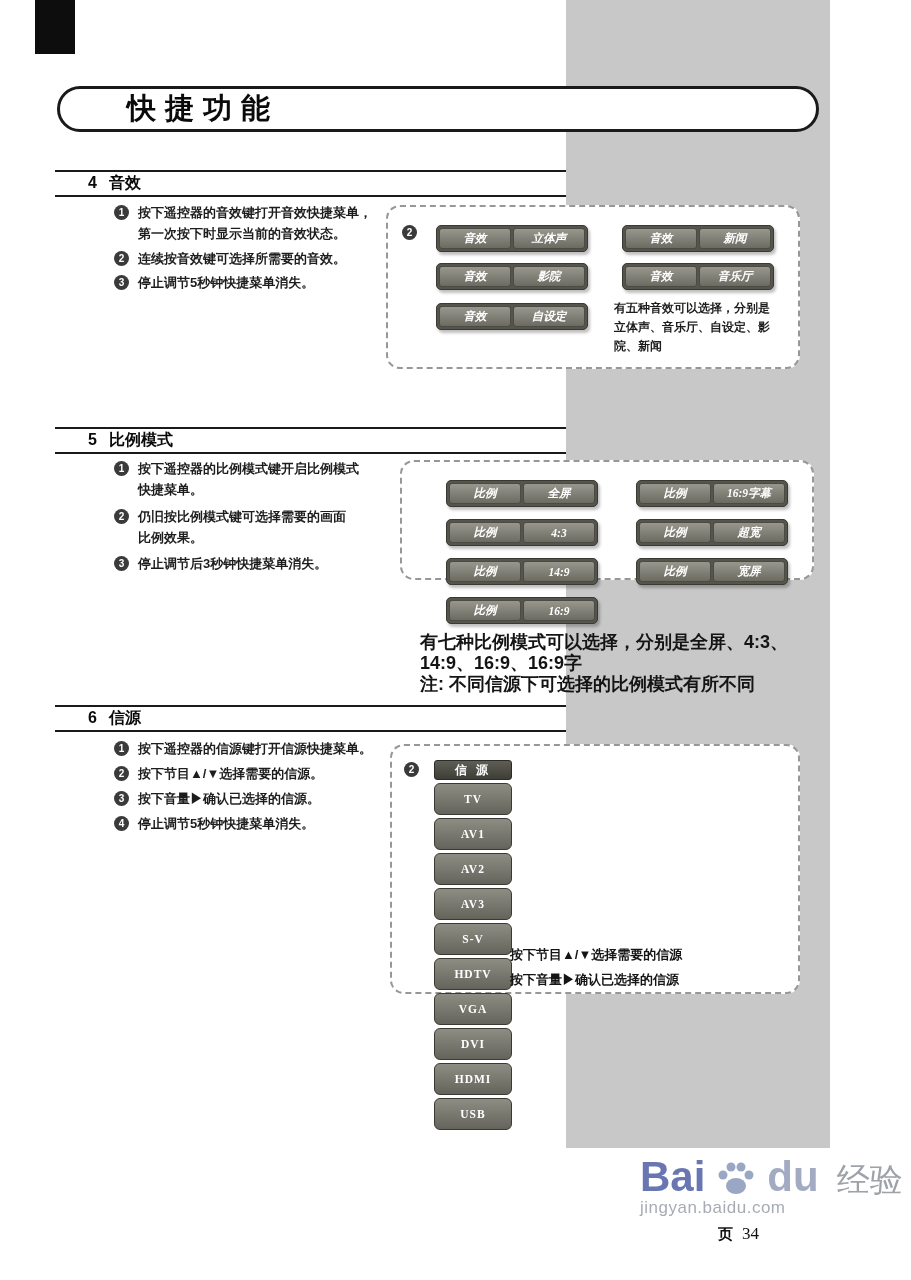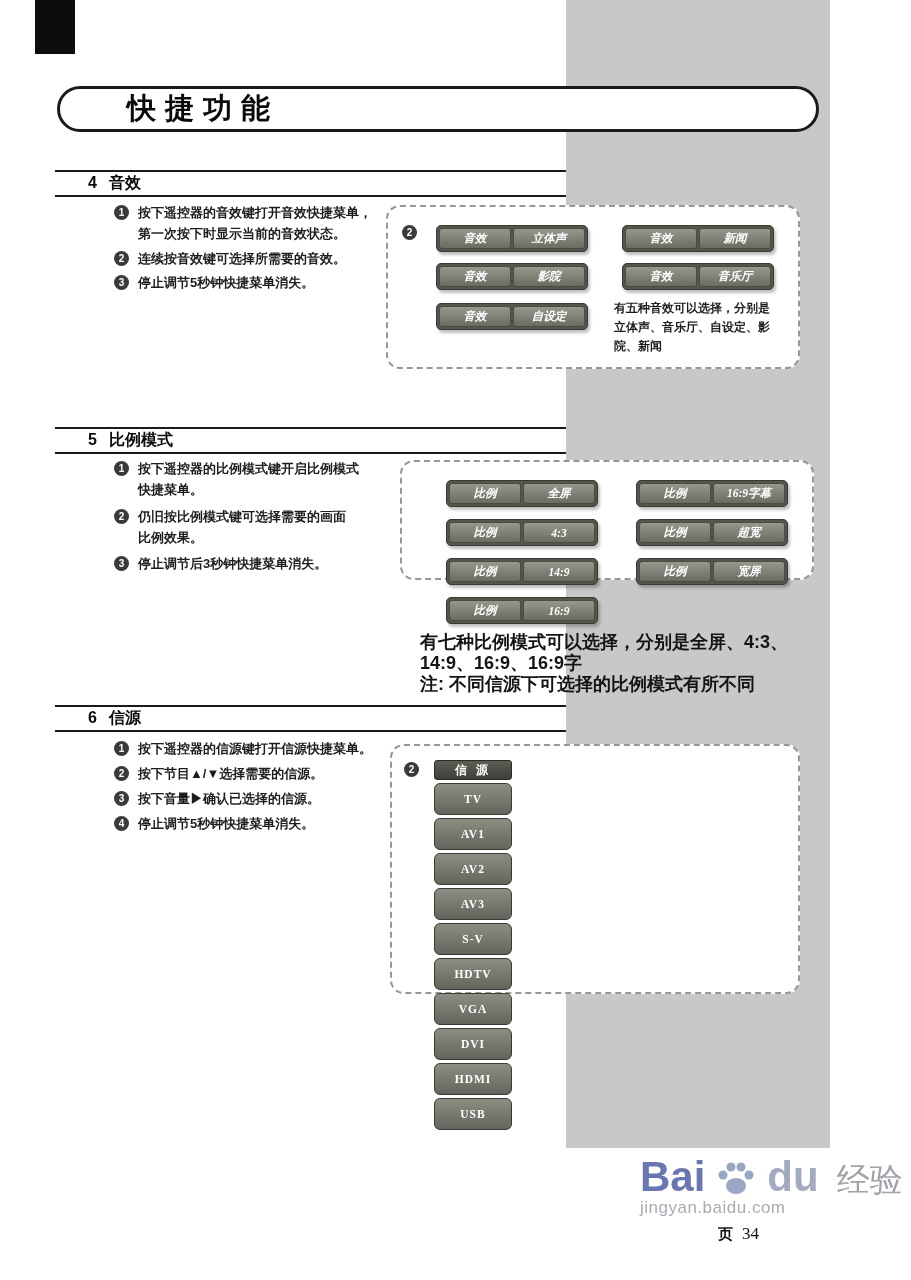--- a/index.html
+++ b/index.html
@@ -233,20 +233,24 @@
       <div class="mi">AV2</div>
       <div class="mi">AV3</div>
       <div class="mi">S-V</div>
       <div class="mi">HDTV</div>
       <div class="mi">VGA</div>
       <div class="mi">DVI</div>
       <div class="mi">HDMI</div>
       <div class="mi">USB</div>
     </div>
 
+    <div class="hint" style="left:118px;top:196px">
+      <div>按下节目▲/▼选择需要的信源</div>
+      <div>按下音量▶确认已选择的信源</div>
+    </div>
   </div>
 
   <div class="watermark">
     <div class="wrow">
       <span class="wbai">Bai</span>
       <svg class="pawsvg" viewBox="0 0 40 40">
         <ellipse cx="20" cy="28" rx="10" ry="8" fill="#9aa7c4"></ellipse>
         <circle cx="7" cy="17" r="4.5" fill="#9aa7c4"></circle>
         <circle cx="15" cy="9" r="4.5" fill="#9aa7c4"></circle>
         <circle cx="25" cy="9" r="4.5" fill="#9aa7c4"></circle>

